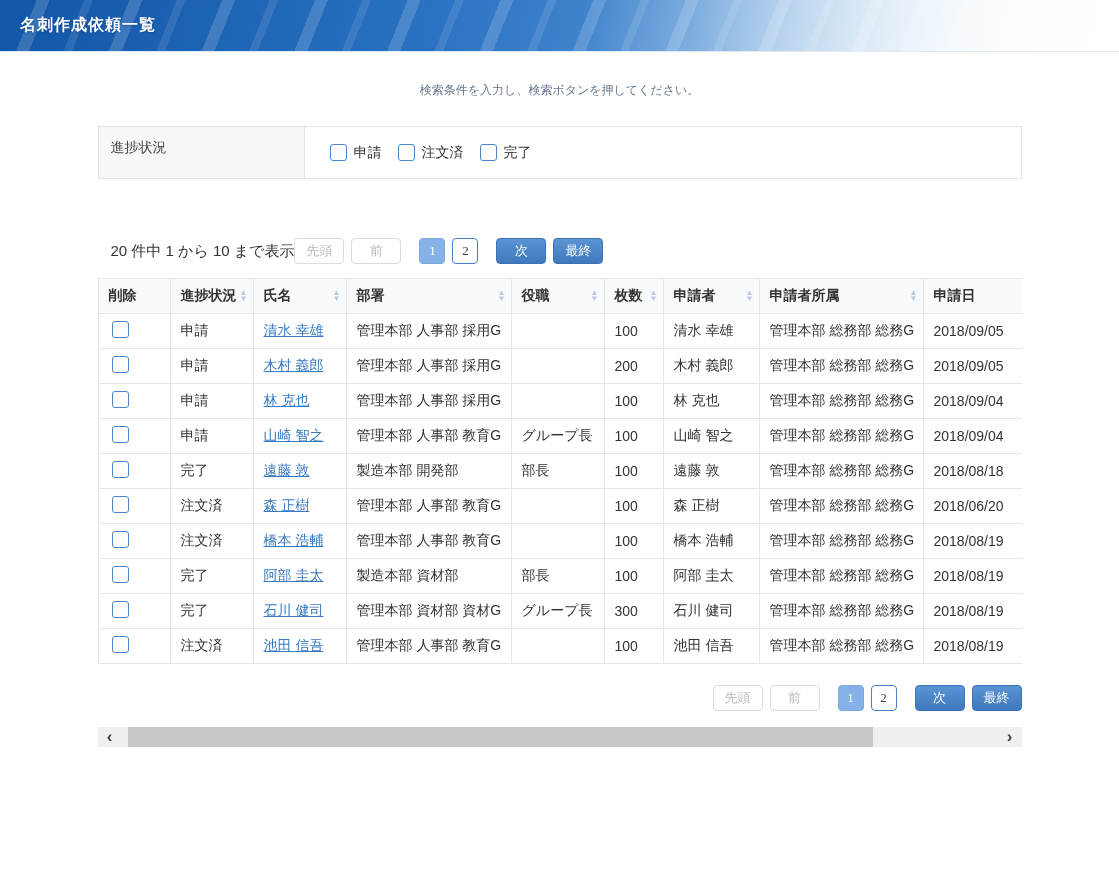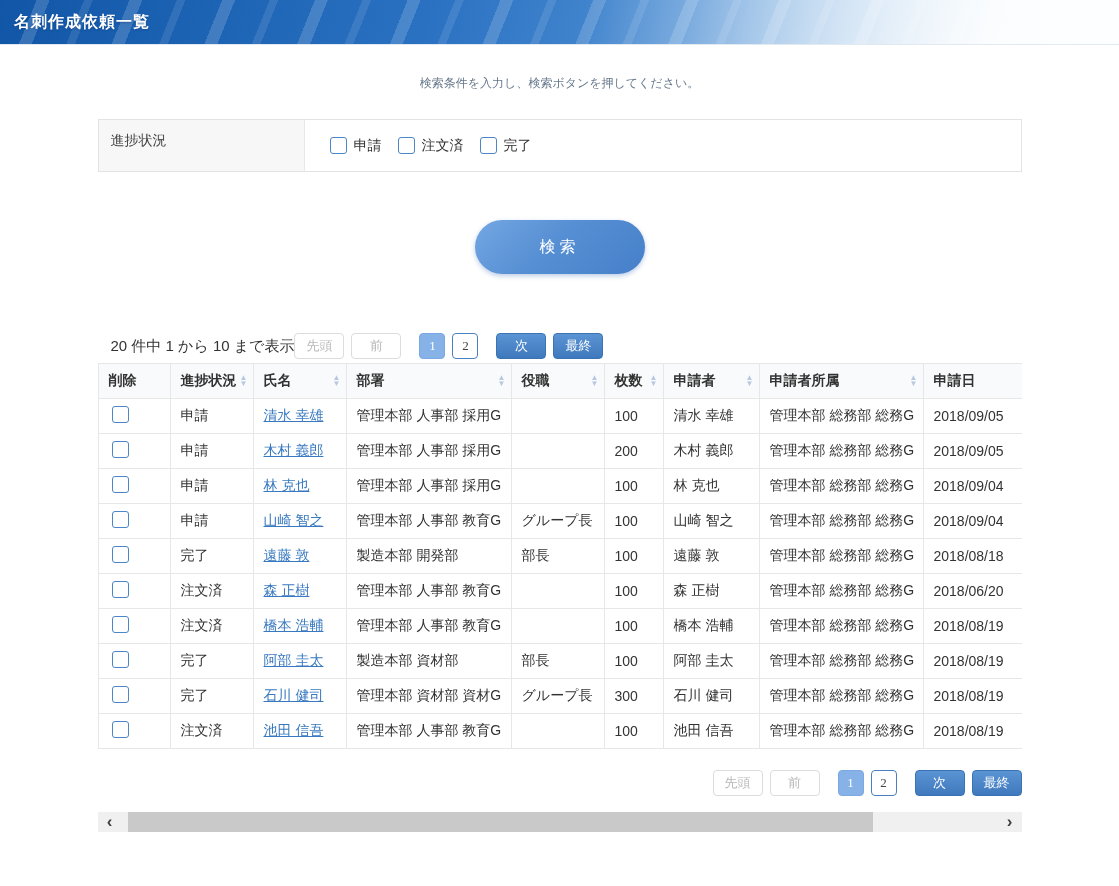--- a/index.html
+++ b/index.html
@@ -2,21 +2,21 @@
 <html><head>
 <meta charset="utf-8">
 <style>
   * { margin:0; padding:0; box-sizing:border-box; }
   html,body { background:#fff; }
   body { font-family:"Liberation Sans","DejaVu Sans",sans-serif; }
   .page { position:relative; width:1119px; height:886px; background:#fff; overflow:hidden; }
 
   
   .app-header {
-    height:45px; display:flex; align-items:center; padding-left:14px;
+    height:52px; display:flex; align-items:center; padding-left:20px;
     border-bottom:1px solid #e3e9f1;
     background:
       linear-gradient(100deg, rgba(255,255,255,0) 52%, rgba(255,255,255,.55) 72%, rgba(255,255,255,.92) 88%, #fdfeff 100%),
       repeating-linear-gradient(112deg, rgba(255,255,255,0) 0 34px, rgba(255,255,255,.16) 34px 46px, rgba(255,255,255,0) 46px 78px, rgba(255,255,255,.10) 78px 86px),
       linear-gradient(100deg, #1156a7 0%, #2a71c2 38%, #4f90d4 62%, #a9cdec 82%, #eaf4fc 100%);
   }
   .app-title { color:#fff; font-size:16px; font-weight:bold; letter-spacing:1px;
     text-shadow:0 1px 2px rgba(0,40,90,.35); }
 
   .container { width:924px; margin:0 auto; }
@@ -50,21 +50,21 @@
   .pg.nav { min-width:50px; padding:0 10px; background:#fff; border:1px solid #dcdcdc; color:#b9b9b9; }
   .pg.page { width:26px; padding:0; background:#fff; border:1px solid #4a7fc1; color:#444; margin-left:7px; }
   .pg.page.current { background:#86b2e7; border:1px solid #7aa9e2; color:#fff; margin-left:18px; }
   .pg.primary { min-width:50px; padding:0 10px; border:1px solid #3a72b4; color:#fff;
     background:linear-gradient(180deg,#5b94d4 0%,#3f79bd 100%); margin-left:7px; }
   .pg.nav + .pg.nav { margin-left:7px; }
   .pg.primary.first-of-group { margin-left:18px; }
   .pager-bottom-row { margin-top:21px; display:flex; justify-content:flex-end; }
 
   
-  .table-clip { margin-top:4px; width:924px; overflow:hidden; }
+  .table-clip { margin-top:14px; width:924px; overflow:hidden; }
   table { border-collapse:collapse; table-layout:fixed; width:936px; background:#fff; }
   th, td { border:1px solid #e7e7e7; height:35px; padding:0 4px 0 10px;
     font-size:14px; color:#333; text-align:left; vertical-align:middle;
     white-space:nowrap; overflow:hidden; }
   th { background:#f9fafb; font-weight:bold; position:relative; }
   .sort { position:absolute; right:5px; top:50%; transform:translateY(-50%);
     display:flex; flex-direction:column; line-height:6px; cursor:pointer; }
   .sort i { font-style:normal; font-size:8px; color:#b7c9e2; }
   td.cell-del { padding-left:13px; }
   a.name-link { color:#3879c0; text-decoration:underline; }
@@ -103,23 +103,20 @@
           <span class="cb"></span>
           <span>注文済</span>
         </label>
         <label class="cb-item">
           <span class="cb"></span>
           <span>完了</span>
         </label>
       </div>
     </div>
 
-    <div class="search-btn-row">
-      <button class="search-btn">検索</button>
-    </div>
 
     <div class="results-row">
       <span class="results-info">20 件中 1 から 10 まで表示</span>
       <div class="pager">
         <button class="pg nav">先頭</button>
         <button class="pg nav">前</button>
         <button class="pg page current">1</button>
         <button class="pg page">2</button>
         <button class="pg primary first-of-group">次</button>
         <button class="pg primary">最終</button>

